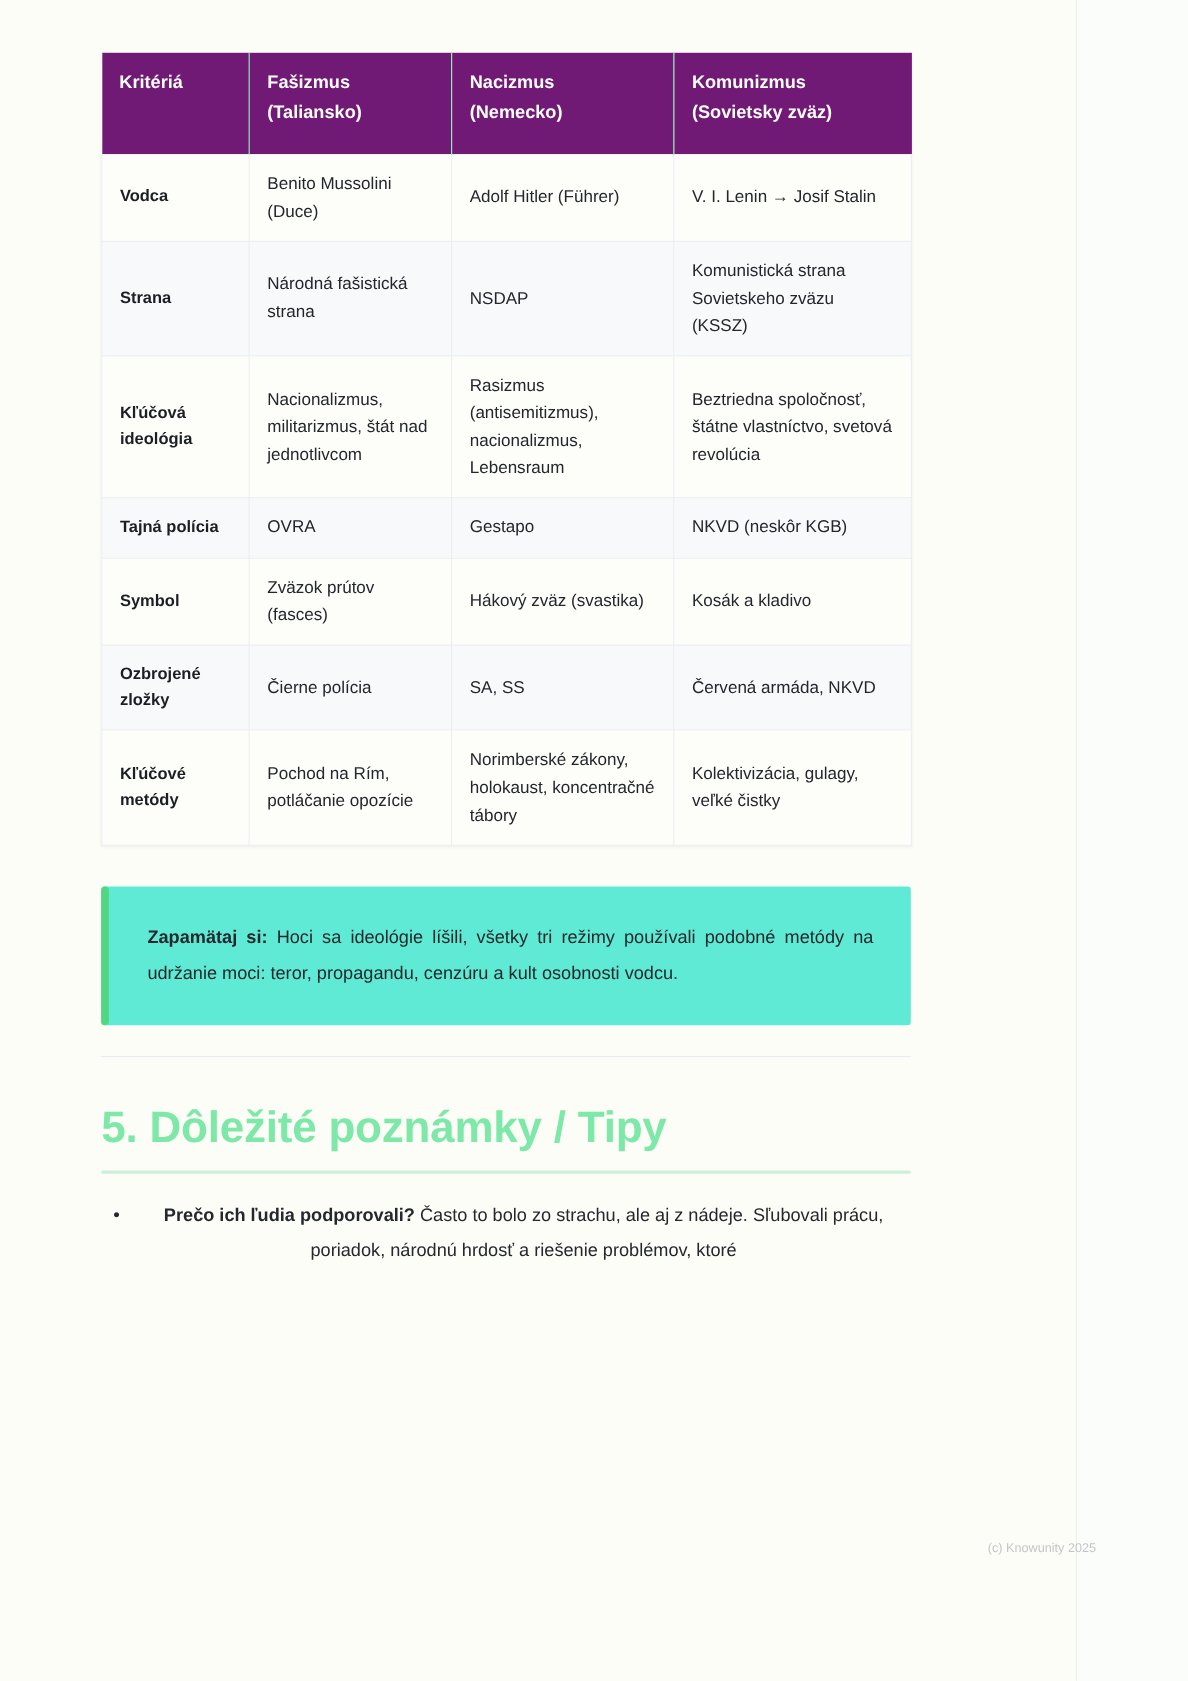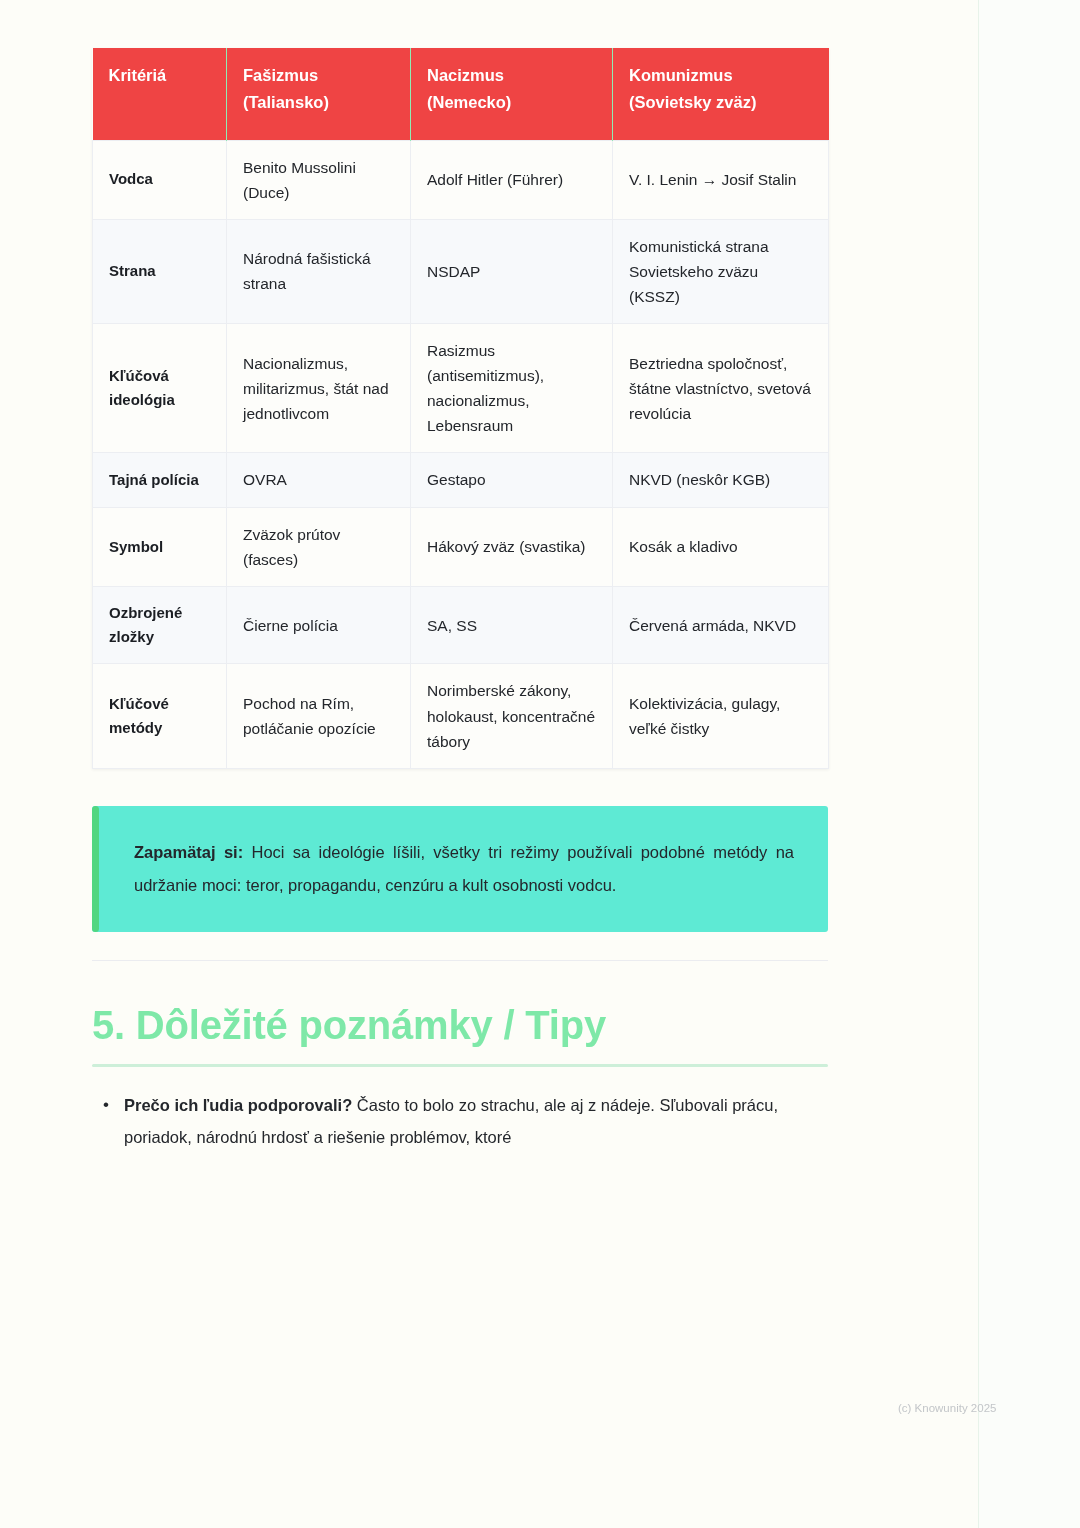--- a/index.html
+++ b/index.html
@@ -50,21 +50,21 @@
     border-collapse: collapse;
     table-layout: fixed;
     box-shadow: 0 1px 3px rgba(0,0,0,0.06);
   }
   .cmp-table col.c0 { width: 134px; }
   .cmp-table col.c1 { width: 184px; }
   .cmp-table col.c2 { width: 202px; }
   .cmp-table col.c3 { width: 216px; }
 
   .cmp-table thead th {
-    background: #ef4444;
+    background: #701a75;
     color: #ffffff;
     font-size: 16.5px;
     font-weight: bold;
     text-align: left;
     vertical-align: top;
     padding: 14px 16px 18px 16px;
     line-height: 1.62;
     border-right: 1px solid #8fecb4;
     height: 92px;
   }
@@ -140,20 +140,21 @@
     height: 3px;
     background: #cdefd9;
     border-radius: 2px;
   }
 
   
   .tips {
     margin: 22px 0 4px 0;
     padding: 0;
     list-style: none;
+    text-align: center;
   }
   .tips li {
     position: relative;
     padding-left: 32px;
     font-size: 16.5px;
     line-height: 1.95;
     color: #24272c;
   }
   .tips li::before {
     content: "\2022";

